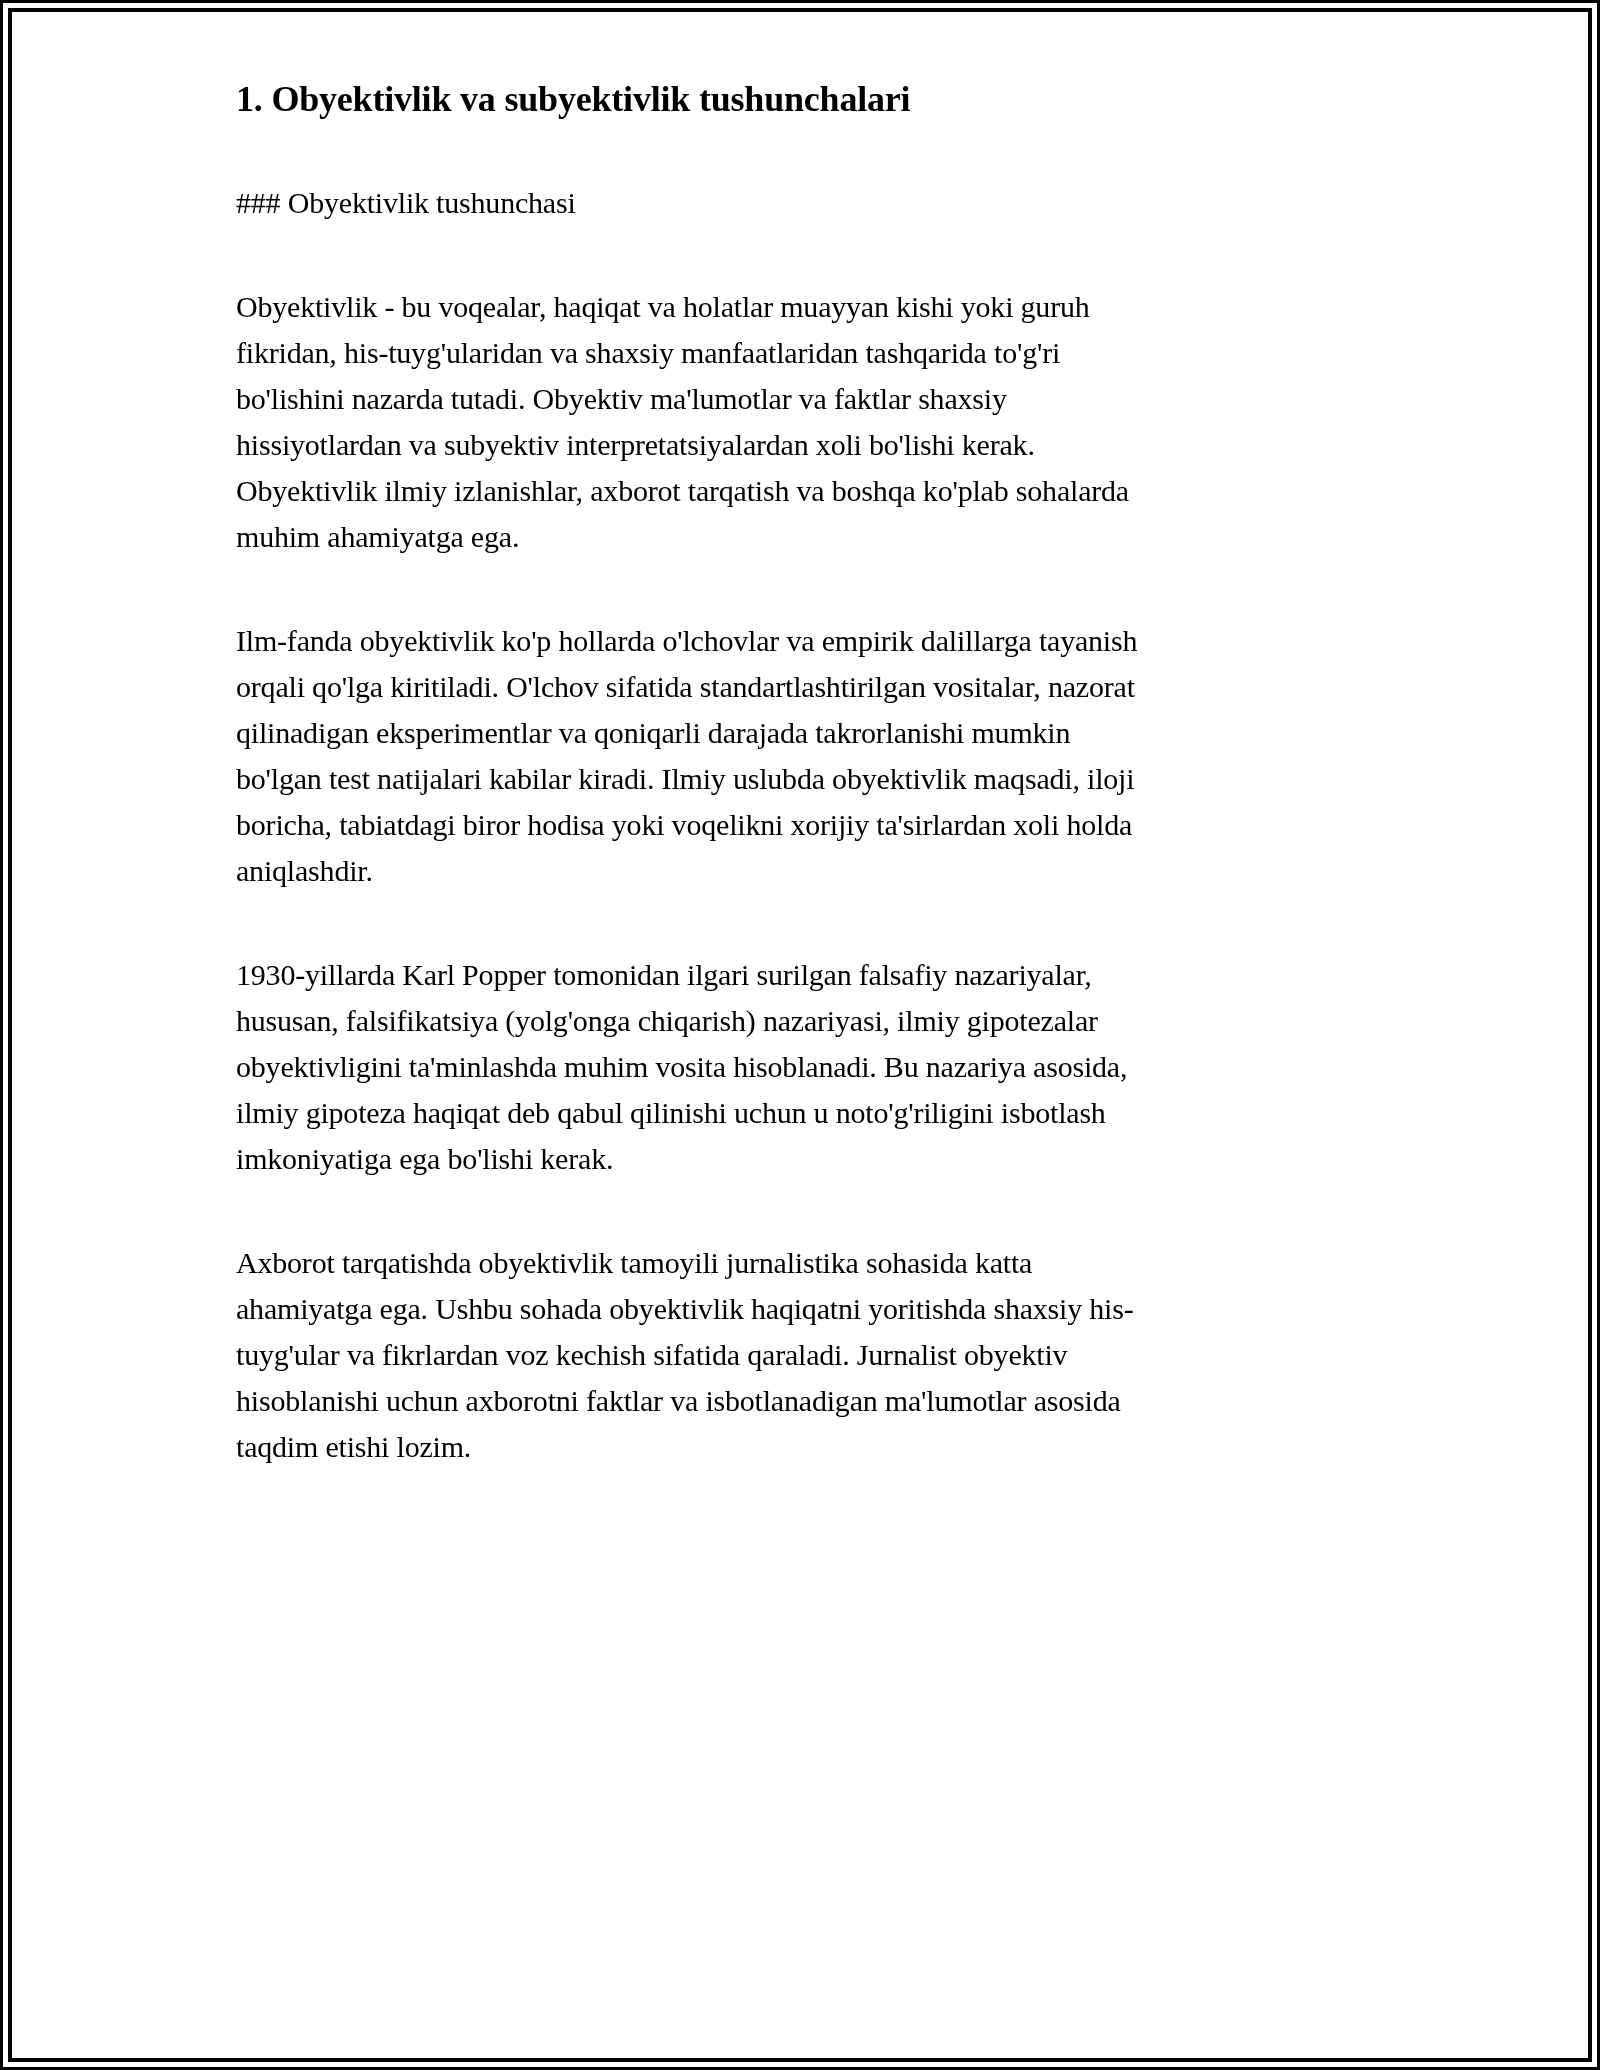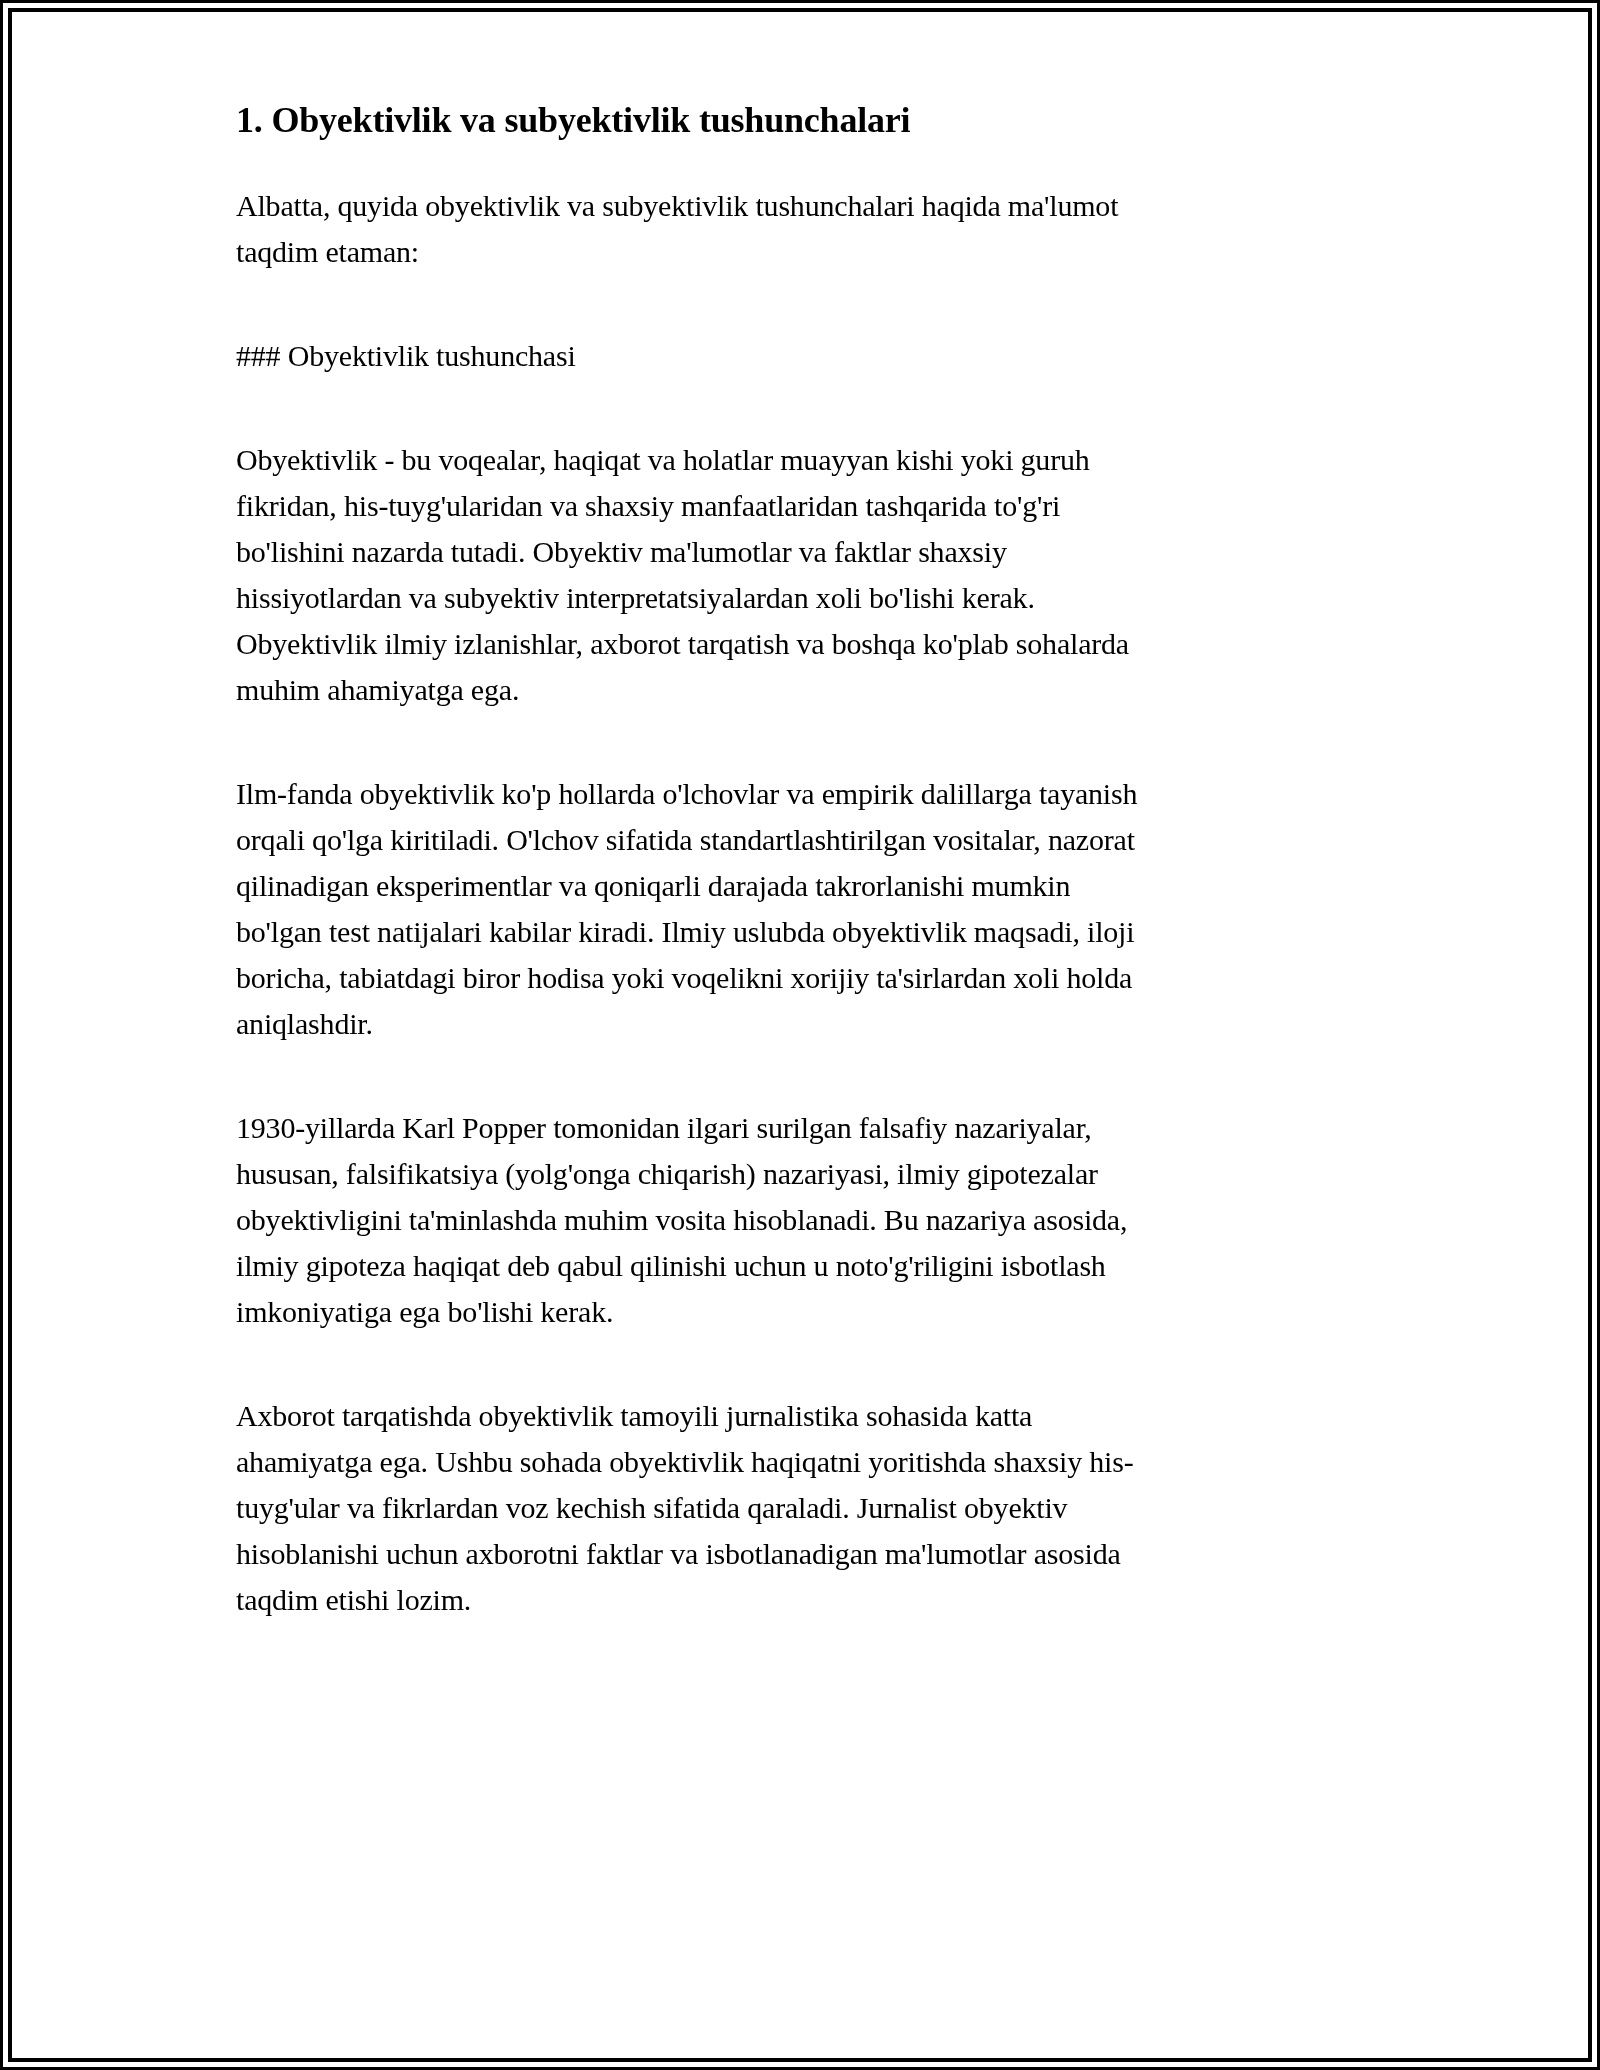--- a/index.html
+++ b/index.html
@@ -30,21 +30,21 @@
     box-sizing: border-box;
     pointer-events: none;
   }
   .doc {
     position: absolute;
     left: 236px;
     top: 0;
     width: 1190px;
   }
   .doc-title {
-    margin: 97px 0 40px 0;
+    margin: 76px 0 40px 0;
     font-size: 36px;
     line-height: 46px;
     font-weight: 700;
     letter-spacing: -0.2px;
     white-space: pre;
   }
   .para, .md-h3 {
     margin: 58px 0 0 0;
     font-size: 30px;
     line-height: 46px;
@@ -58,22 +58,20 @@
 </style>
 </head>
 <body>
 
 <div class="frame-outer"></div>
 <div class="frame-inner"></div>
 
 <div class="doc">
   <h1 class="doc-title">1. Obyektivlik va subyektivlik tushunchalari</h1>
 
-  <p class="para">Albatta, quyida obyektivlik va subyektivlik tushunchalari haqida ma'lumot
-taqdim etaman:</p>
 
   <p class="md-h3">### Obyektivlik tushunchasi</p>
 
   <p class="para">Obyektivlik - bu voqealar, haqiqat va holatlar muayyan kishi yoki guruh
 fikridan, his-tuyg'ularidan va shaxsiy manfaatlaridan tashqarida to'g'ri
 bo'lishini nazarda tutadi. Obyektiv ma'lumotlar va faktlar shaxsiy
 hissiyotlardan va subyektiv interpretatsiyalardan xoli bo'lishi kerak.
 Obyektivlik ilmiy izlanishlar, axborot tarqatish va boshqa ko'plab sohalarda
 muhim ahamiyatga ega.</p>
 

